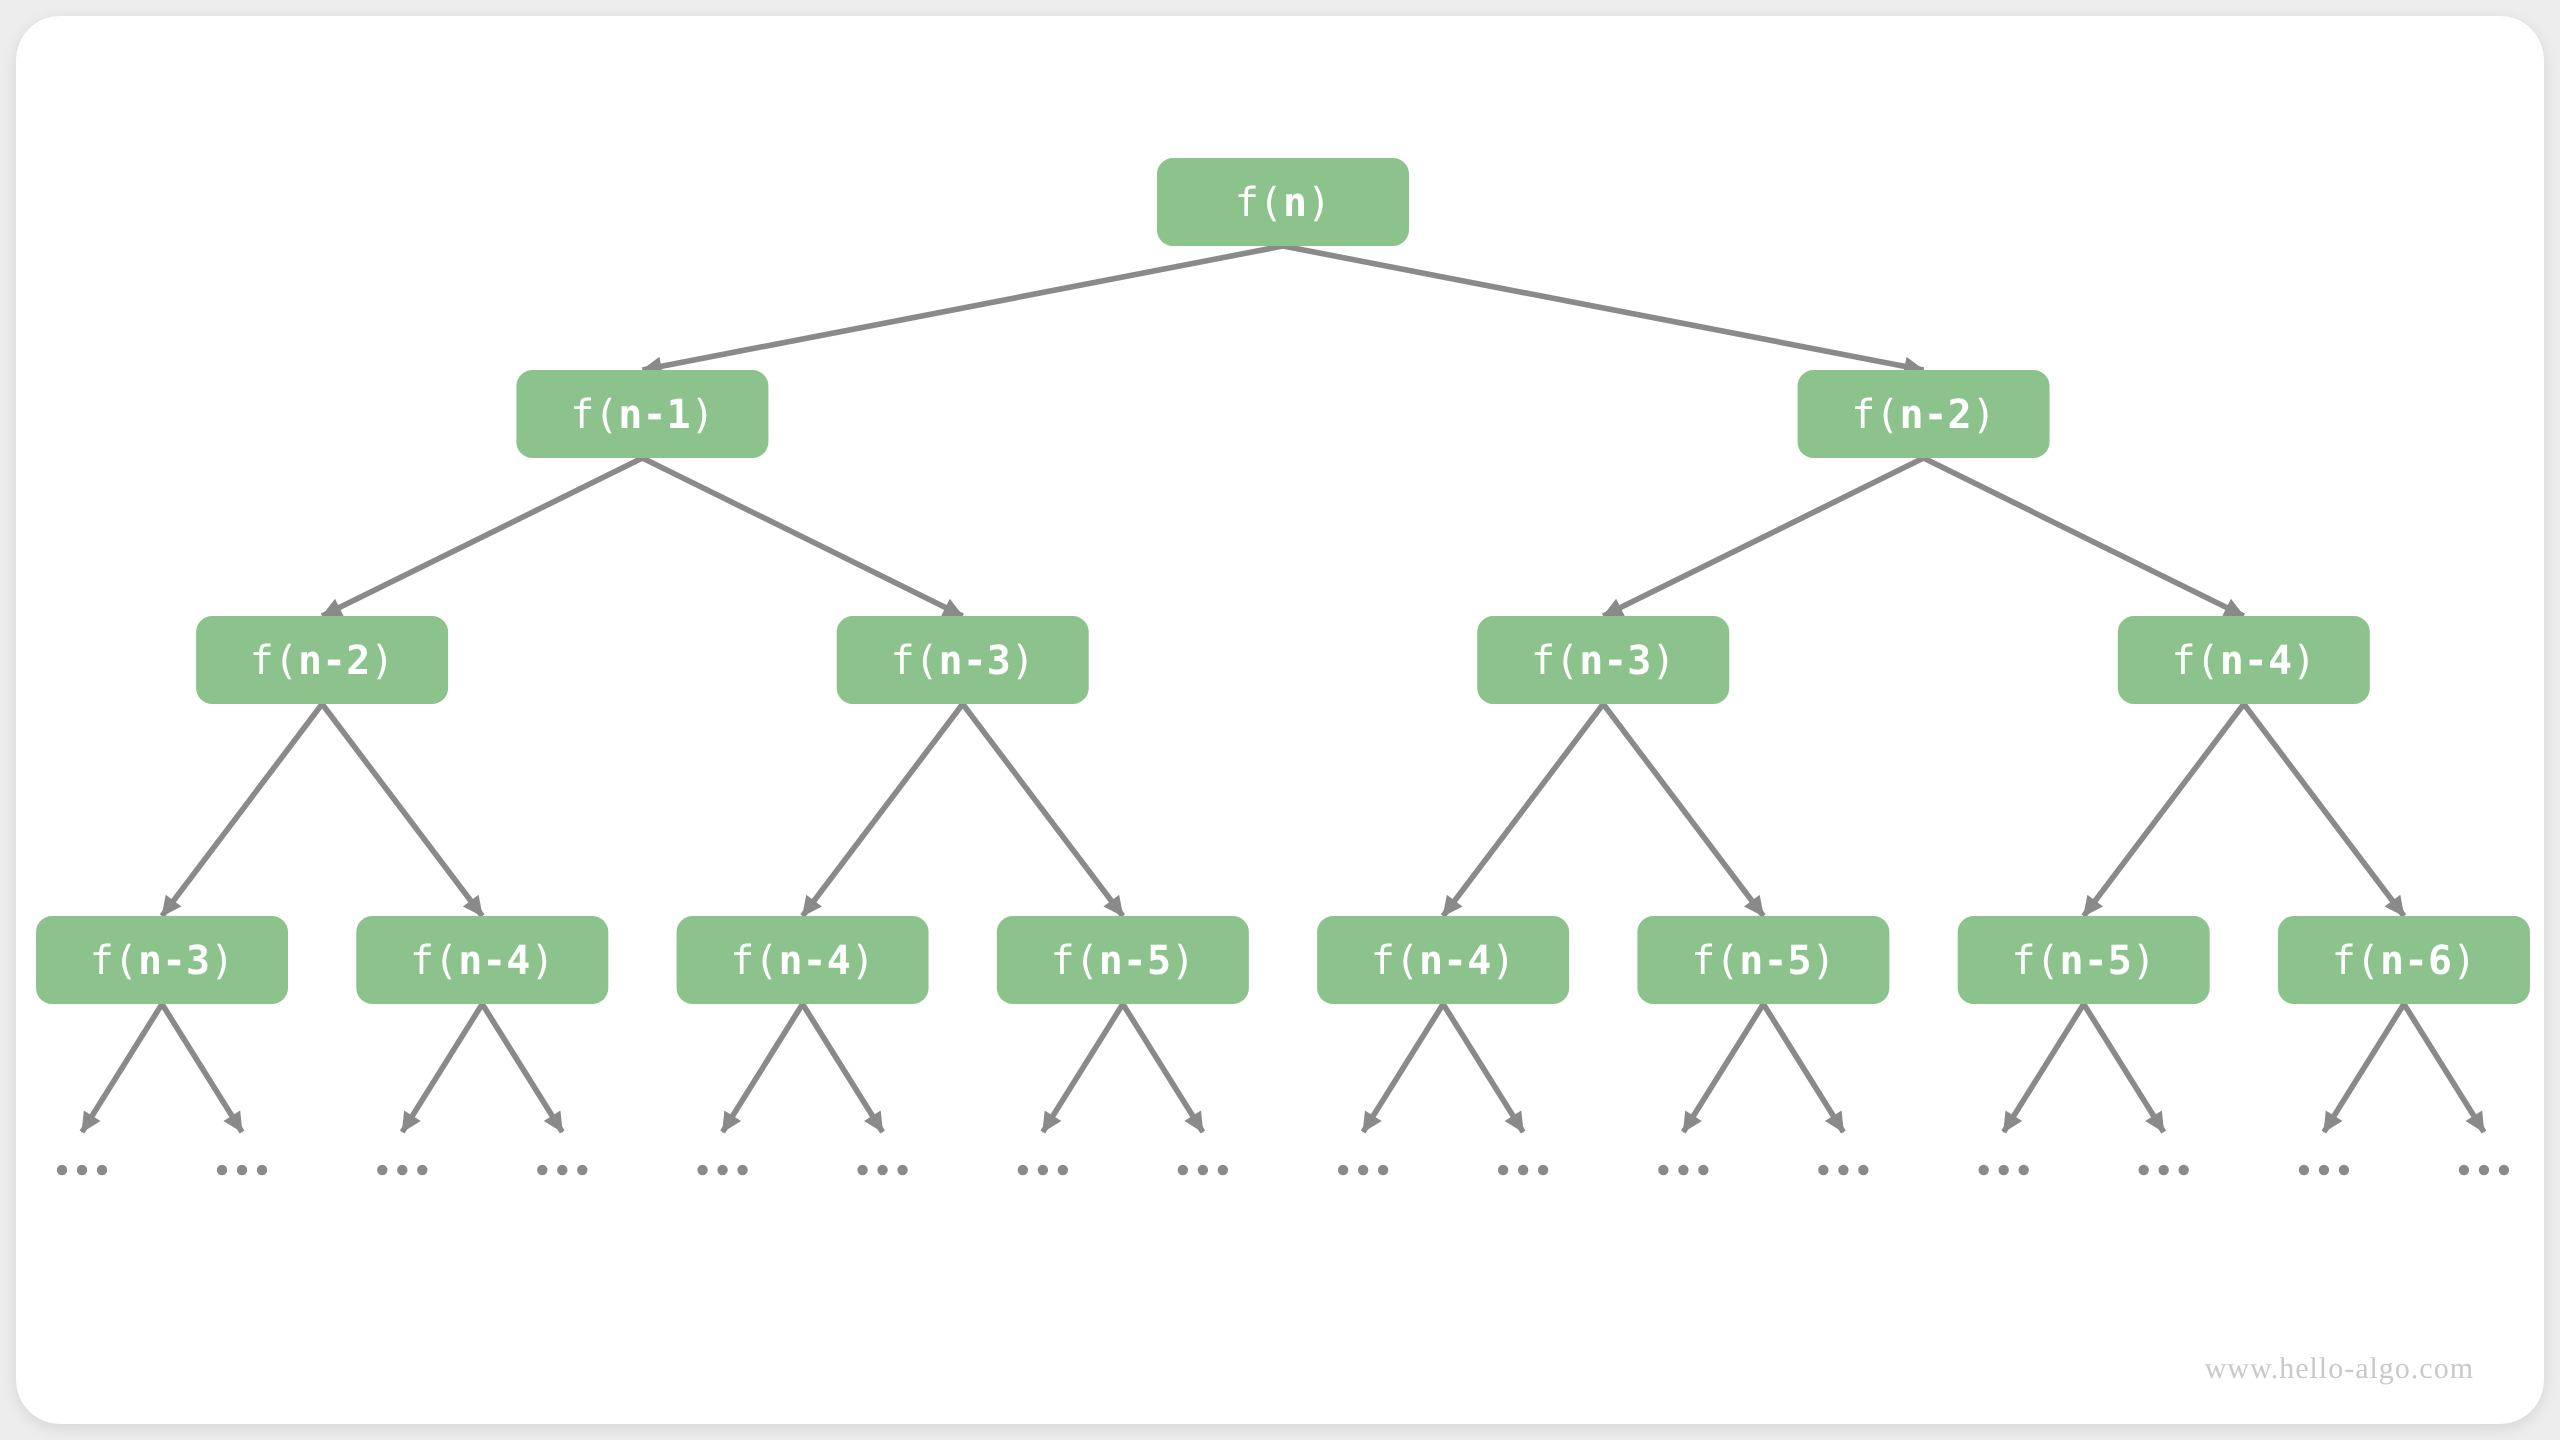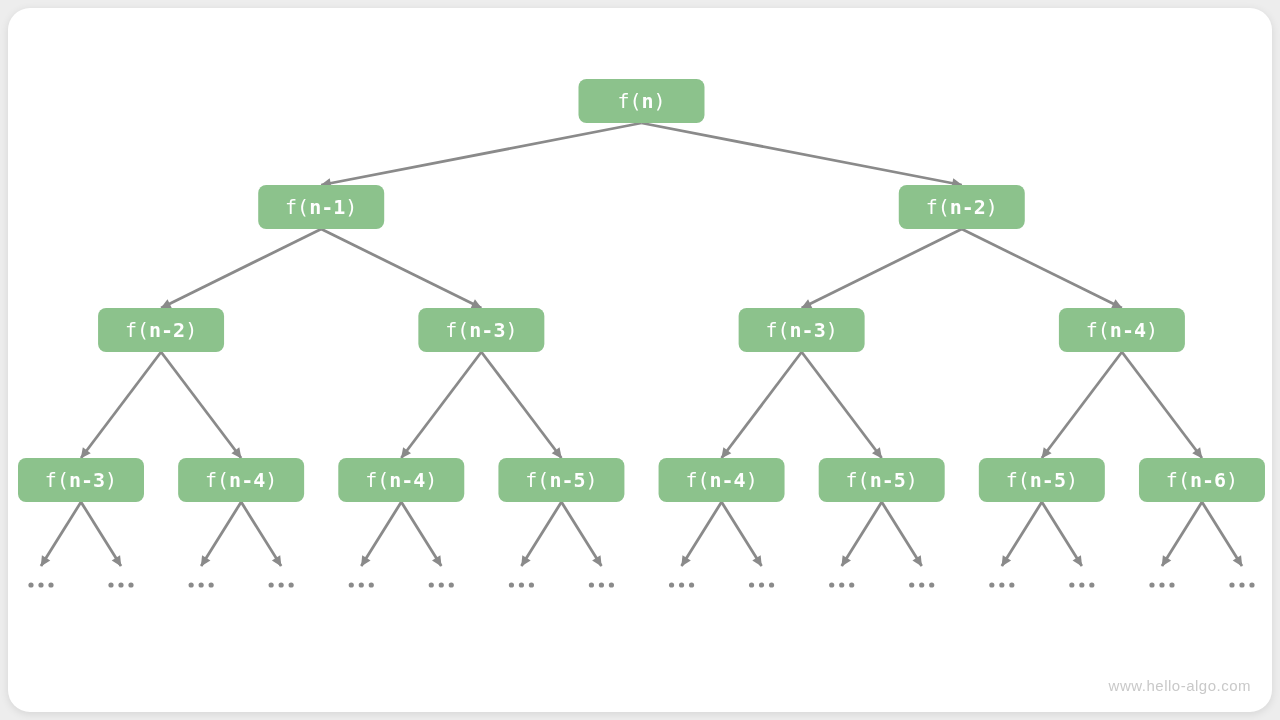--- a/index.html
+++ b/index.html
@@ -21,22 +21,22 @@
     border-radius: 22px;
     box-shadow: 0 2px 8px rgba(0,0,0,0.10);
   }
   svg.tree {
     position: absolute;
     left: 0; top: 0;
     width: 1280px; height: 720px;
   }
   .watermark {
     position: absolute;
-    right: 29px; bottom: 26px;
-    font-family: Liberation Sans, sans-serif;
+    right: 43px; bottom: 26px;
+    font-family: Liberation Serif, serif;
     font-size: 15px;
     letter-spacing: 0.5px;
     color: var(--watermark, #c9c9c9);
     user-select: none;
   }
   text.node-label {
     font-family: "DejaVu Sans Mono", "Liberation Mono", monospace;
     font-size: 20px;
   }
 </style>

